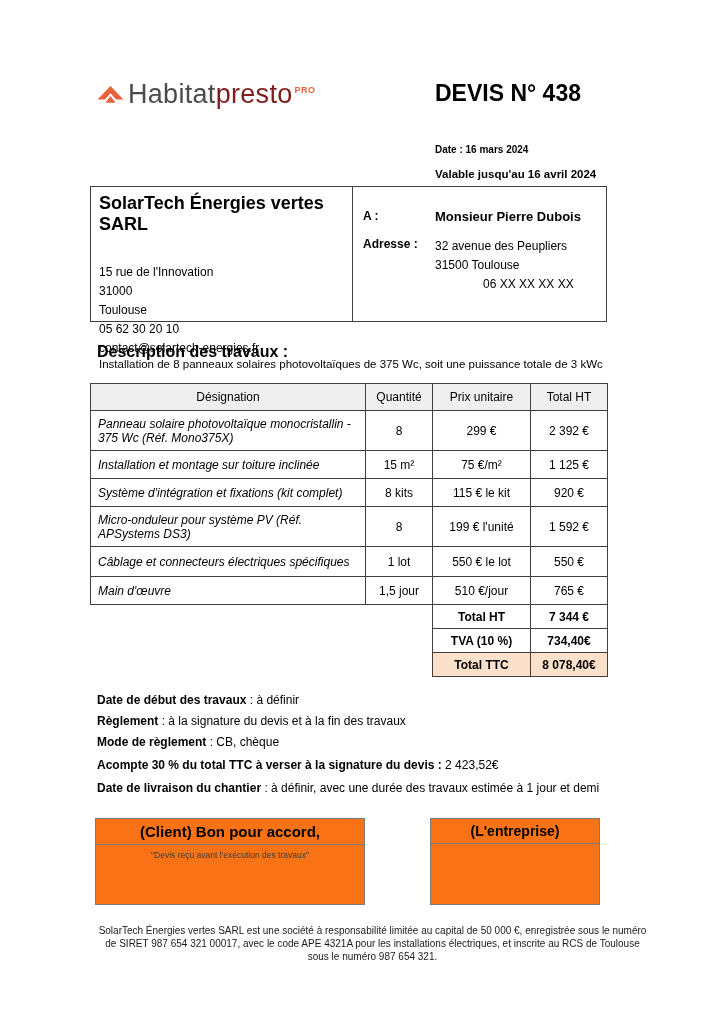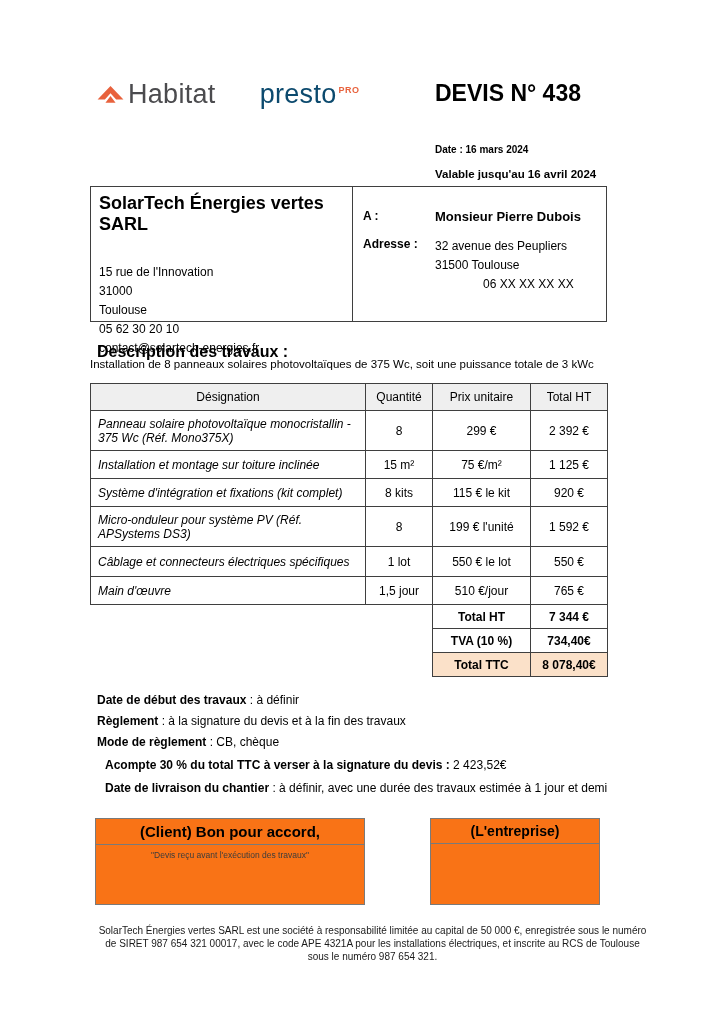--- a/index.html
+++ b/index.html
@@ -11,21 +11,21 @@
     height: 1024px;
     background: #ffffff;
     overflow: hidden;
   }
 
   
   .logo { position: absolute; left: 97px; top: 79px; display: flex; align-items: flex-start; }
   .logo-icon { width: 27px; height: 27px; margin-right: 4px; margin-top: 3px; }
   .logo-word { font-size: 27px; font-weight: 400; letter-spacing: 0.3px; line-height: 30px; }
   .logo-habitat { color: #4b4b4e; }
-  .logo-presto { color: #0c4a6e; margin-left: 44px; }
+  .logo-presto { color: #7f1d1d; }
   .logo-pro { font-size: 9px; font-weight: 700; color: #e8623d; letter-spacing: 0.5px; margin-top: 6px; margin-left: 2px; }
 
   .devis-title { position: absolute; left: 435px; top: 80px; font-size: 23px; font-weight: 700; }
   .date-line { position: absolute; left: 435px; top: 144px; font-size: 10px; font-weight: 700; }
   .validity-line { position: absolute; left: 435px; top: 168px; font-size: 11.5px; font-weight: 700; }
 
   
   .parties-box {
     position: absolute; left: 90px; top: 186px; width: 517px; height: 136px;
     border: 1px solid #3f3f3f; display: flex;
@@ -35,21 +35,21 @@
   .company-name { font-size: 18px; font-weight: 700; margin-bottom: 28px; }
   .addr-line { font-size: 12px; line-height: 19px; }
   .client-row { display: flex; margin-top: 3px; }
   .client-row.first { margin-top: 16px; }
   .client-label { width: 72px; font-size: 12px; font-weight: 700; flex-shrink: 0; }
   .client-name { font-size: 13px; font-weight: 700; }
   .client-addr .addr-line { line-height: 19px; }
 
   
   .desc-label { position: absolute; left: 97px; top: 343px; font-size: 16px; font-weight: 700; }
-  .desc-text { position: absolute; left: 90px; top: 358px; font-size: 11.5px; }
+  .desc-text { position: absolute; left: 99px; top: 358px; font-size: 11.5px; }
 
   
   .items-table {
     position: absolute; left: 90px; top: 383px; width: 517px;
     border-collapse: collapse; table-layout: fixed; font-size: 12px;
   }
   .items-table th, .items-table td { border: 1px solid #3f3f3f; vertical-align: middle; }
   .items-table th { background: #efefef; font-weight: 400; height: 27px; text-align: center; }
   .items-table td { text-align: center; padding: 2px 4px; }
   .items-table td.c-desig { text-align: left; padding-left: 7px; padding-right: 6px; font-style: italic; }
@@ -58,21 +58,21 @@
   .row-h30 td { height: 30px; }
   .totals-spacer { border: none !important; background: transparent; }
   .totals-row td { height: 24px; }
   .t-label { font-weight: 700; text-align: center; }
   .t-value { font-weight: 700; text-align: center; }
   .ttc td.t-label, .ttc td.t-value { background: #fbe1c9; }
 
   
   .terms { position: absolute; left: 97px; top: 694px; font-size: 12px; }
   .terms .term-line { margin-bottom: 8px; line-height: 13px; }
-  .terms .term-line.gap { margin-top: 10px; margin-left: 8px; }
+  .terms .term-line.gap { margin-top: 10px; }
   .term-label { font-weight: 700; }
 
   
   .sig-box { position: absolute; top: 818px; border: 1px solid #7a7a7a; background: #f97316; }
   .sig-client { left: 95px; width: 270px; height: 87px; }
   .sig-company { left: 430px; width: 170px; height: 87px; }
   .sig-head {
     border-bottom: 1px solid #7a7a7a; text-align: center; font-weight: 700;
     display: flex; align-items: center; justify-content: center;
   }

